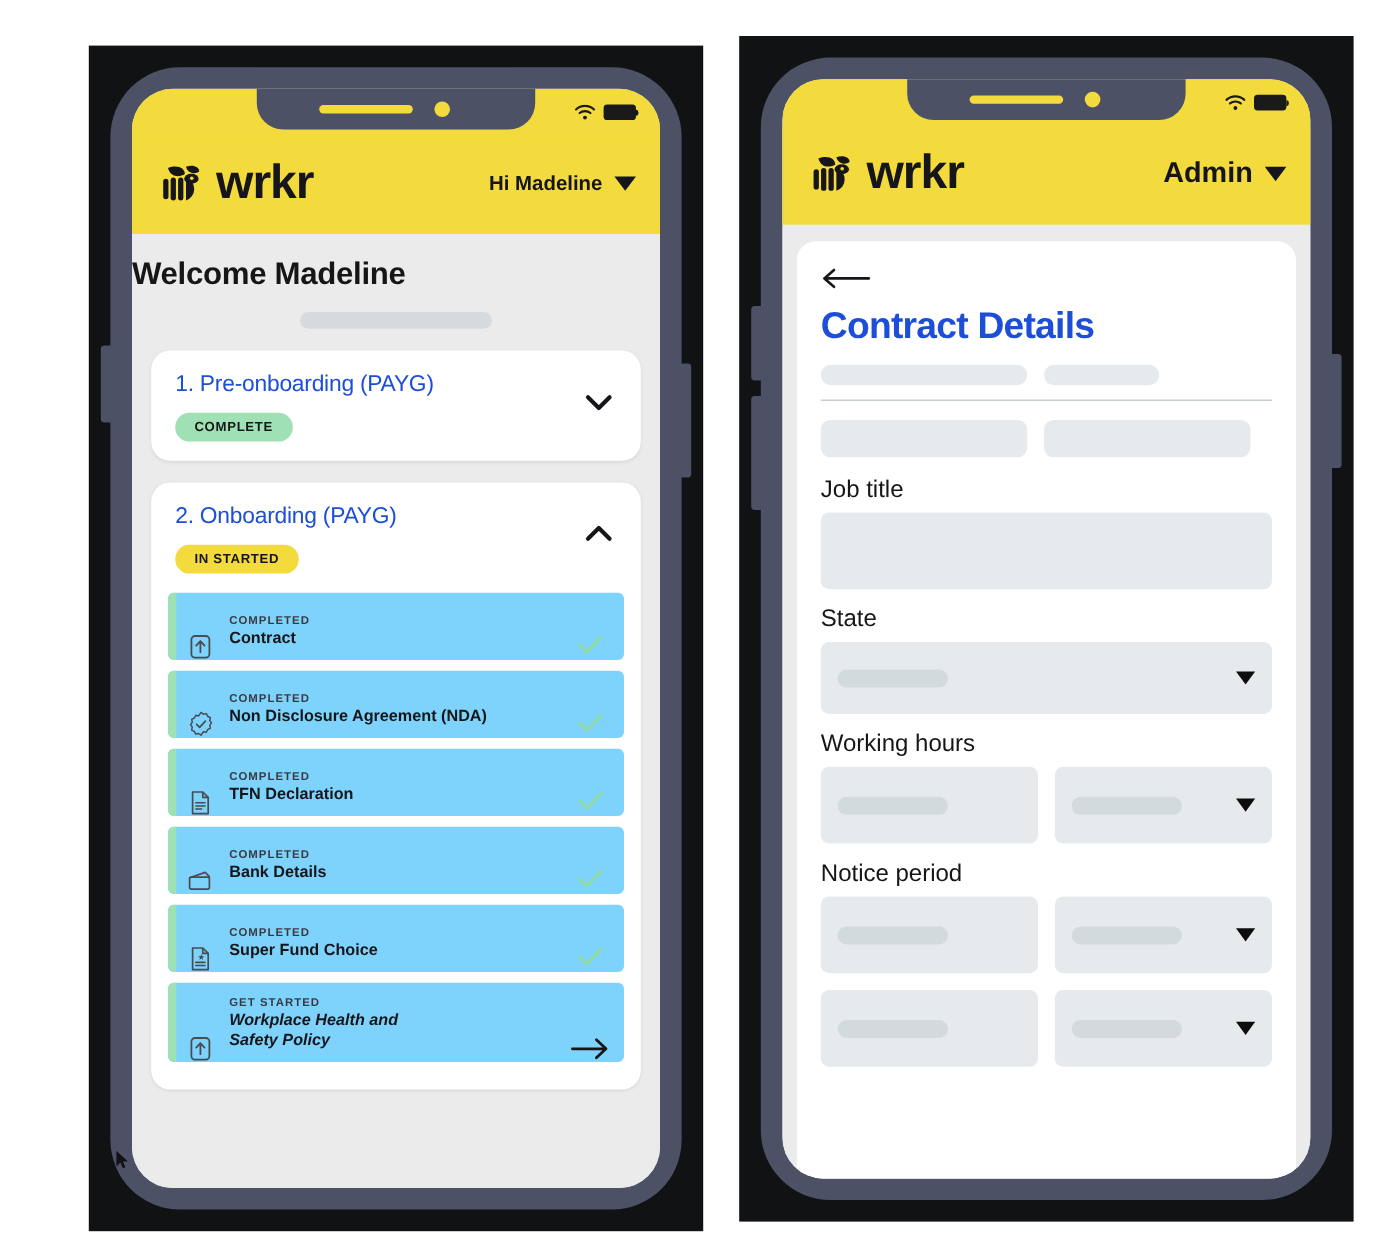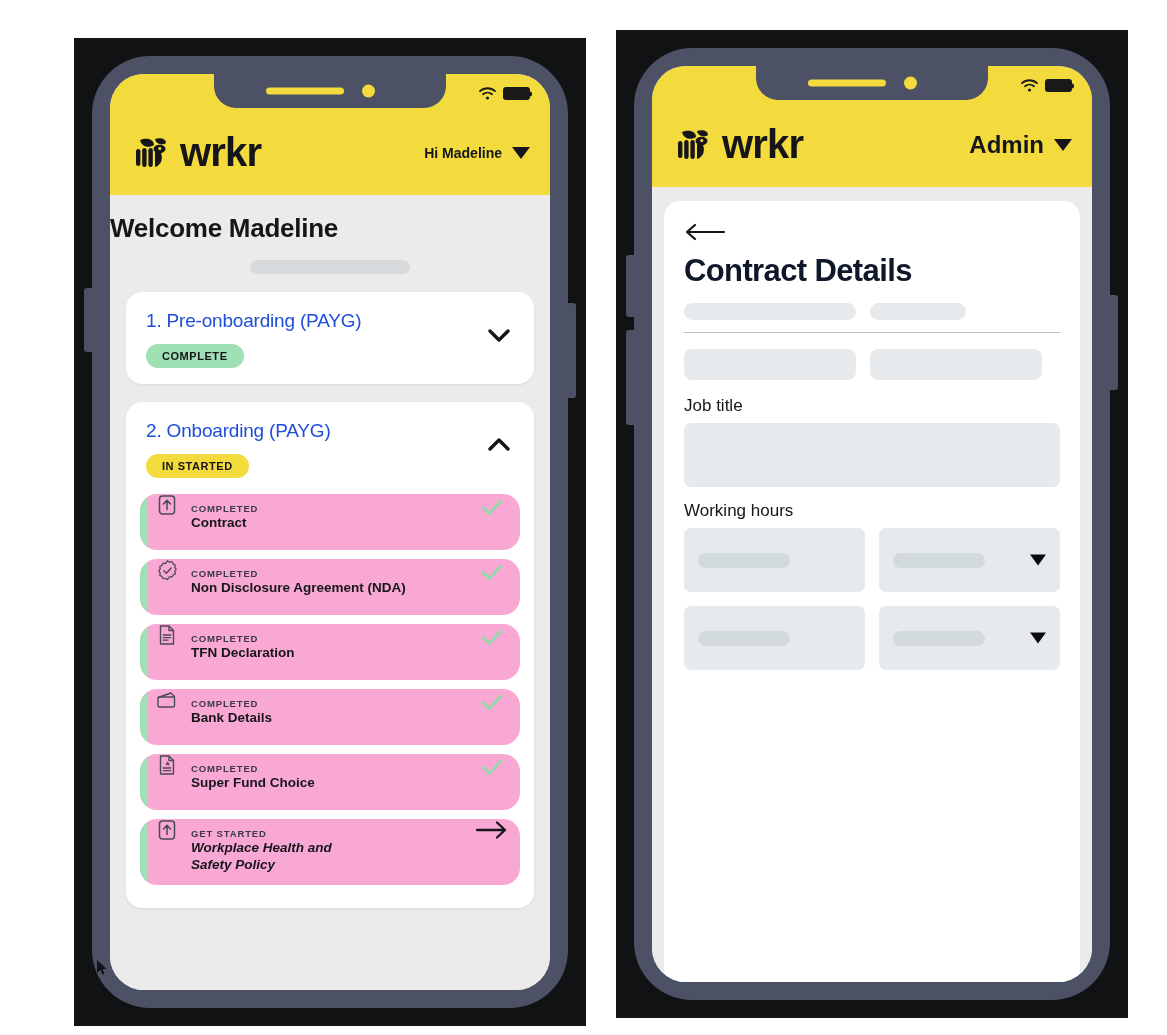--- a/index.html
+++ b/index.html
@@ -113,23 +113,23 @@
   .badge.complete { background: #9fe0b4; }
   .badge.progress { background: #f3db3d; }
   .chev {
     position: absolute; right: 22px; top: 30px;
     width: 26px; height: 26px;
   }
   .chev svg { width: 100%; height: 100%; }
 
   .task-list { padding: 0 14px 14px; }
   .task {
-    display: flex; align-items: flex-start;
-    background: #f9a8d4;
-    border-radius: 17px;
+    display: flex; align-items: flex-end;
+    background: #7dd3fc;
+    border-radius: 5px;
     margin-bottom: 9px;
     overflow: hidden;
     min-height: 56px;
     position: relative;
   }
   .task-accent { width: 7px; align-self: stretch; background: #9fe0b4; flex: 0 0 7px; }
   .task-icon {
     flex: 0 0 40px; display: flex; align-items: center; justify-content: center;
     color: #4a4a52;
   }
@@ -142,27 +142,27 @@
   .task-end { flex: 0 0 56px; display: flex; align-items: center; justify-content: center; }
 
   
   .body-r { background: #ebebeb; padding: 14px 12px 0; height: 100%; }
   .sheet {
     background: #ffffff; border-radius: 16px;
     padding: 20px 20px 16px; height: 100%;
   }
   .back-arrow { margin-bottom: 6px; }
   .page-title {
-    font-size: 31px; font-weight: 700; color: #0f172a;
+    font-size: 31px; font-weight: 700; color: #1d4ed8;
     letter-spacing: -0.02em; margin-bottom: 14px;
   }
   .skelrow { display: flex; gap: 14px; margin-bottom: 12px; }
   .skelbar { height: 17px; border-radius: 9px; background: #e6eaec; }
   .divider { height: 1px; background: #b9c2c9; margin: 10px 0 16px; }
-  .field-label { font-size: 17px; color: #16161a; margin-bottom: 7px; }
+  .field-label { font-size: 20px; color: #16161a; margin-bottom: 7px; }
   .field-box {
     background: #e6eaec; border-radius: 7px;
     display: flex; align-items: center; padding: 0 14px;
     position: relative;
   }
   .field-inner { height: 15px; border-radius: 8px; background: #d3dade; }
   .sel-caret {
     position: absolute; right: 14px; top: 50%; transform: translateY(-50%);
     width: 0; height: 0;
     border-left: 8px solid transparent;
@@ -212,21 +212,21 @@
                 <rect x="12.2" y="12" width="4.4" height="19" rx="2.2"></rect>
                 <rect x="18.4" y="12" width="4.4" height="19" rx="2.2"></rect>
               </g>
               <path d="M25 12 a10 10 0 0 1 0 19 Z" fill="#16161a"></path>
               <ellipse cx="29.5" cy="13" rx="6" ry="4.2" fill="#16161a"></ellipse>
               <circle cx="29.8" cy="12.6" r="1.5" fill="#f3db3d"></circle>
             </svg>
             <span class="logo-word" style="font-size:40px;">wrkr</span>
           </div>
           <div class="user-chip">
-            <span style="font-size:14px;">Hi Madeline</span>
+            <span style="font-size:17px;">Hi Madeline</span>
             <span class="caret-down"></span>
           </div>
         </div>
       </div>
 
       <div class="body-l">
         <div class="welcome">Welcome Madeline</div>
         <div class="skel skel-welcome"></div>
 
         <div class="card">
@@ -450,34 +450,53 @@
           <div class="skelrow" style="margin-bottom:16px;">
             <div class="skelbar" style="width:172px; height:31px; border-radius:8px;"></div>
             <div class="skelbar" style="width:172px; height:31px; border-radius:8px;"></div>
           </div>
 
           <div style="margin-bottom:14px;">
             <div class="field-label">Job title</div>
             <div class="field-box" style="height:64px;"></div>
           </div>
 
+          <div style="margin-bottom:14px;">
+            <div class="field-label">State</div>
+            <div class="field-box" style="height:60px;">
+              <div class="field-inner" style="width:92px;"></div>
+              <span class="sel-caret"></span>
+            </div>
+          </div>
 
           <div>
             <div class="field-label">Working hours</div>
             <div class="field-pair">
               <div class="field-box" style="height:64px;">
                 <div class="field-inner" style="width:92px;"></div>
               </div>
               <div class="field-box" style="height:64px;">
                 <div class="field-inner" style="width:92px;"></div>
                 <span class="sel-caret"></span>
               </div>
             </div>
           </div>
 
+          <div>
+            <div class="field-label">Notice period</div>
+            <div class="field-pair">
+              <div class="field-box" style="height:64px;">
+                <div class="field-inner" style="width:92px;"></div>
+              </div>
+              <div class="field-box" style="height:64px;">
+                <div class="field-inner" style="width:92px;"></div>
+                <span class="sel-caret"></span>
+              </div>
+            </div>
+          </div>
 
           <div>
             <div class="field-pair">
               <div class="field-box" style="height:64px;">
                 <div class="field-inner" style="width:92px;"></div>
               </div>
               <div class="field-box" style="height:64px;">
                 <div class="field-inner" style="width:92px;"></div>
                 <span class="sel-caret"></span>
               </div>

